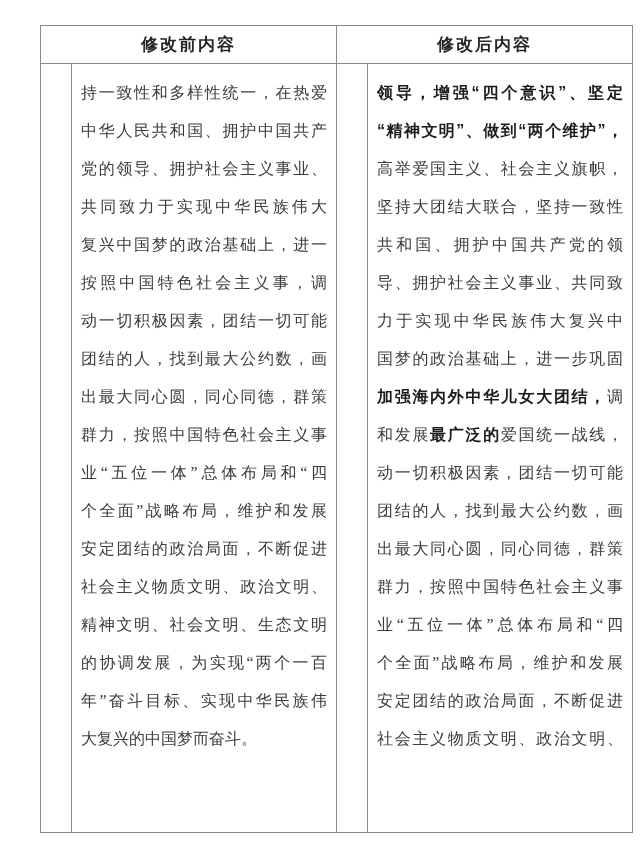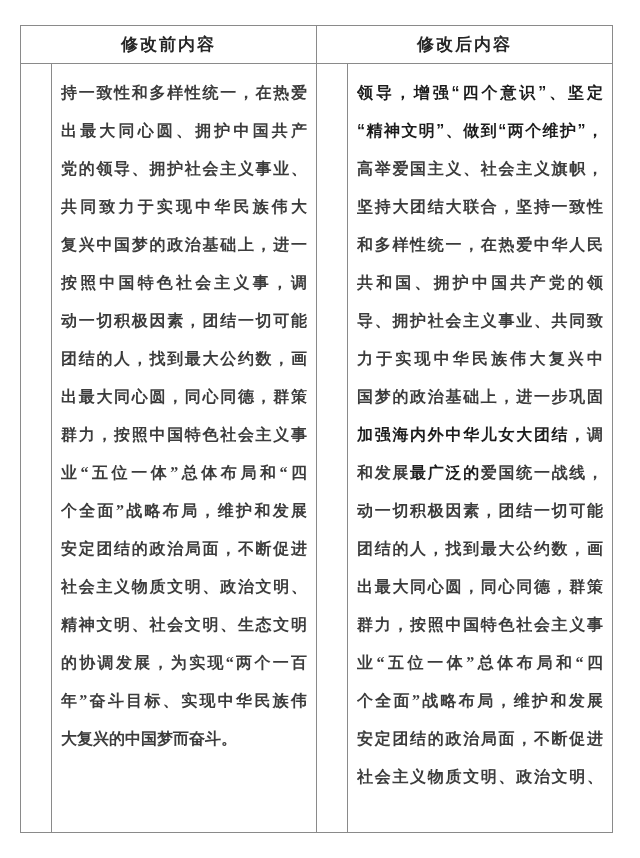--- a/index.html
+++ b/index.html
@@ -12,21 +12,21 @@
   *{box-sizing:border-box;margin:0;padding:0;}
   html,body{width:640px;height:858px;}
   body{
     background:var(--page-bg);
     font-family:"Liberation Serif","DejaVu Serif",serif;
     position:relative;
     overflow:hidden;
   }
   .cmp-table{
     position:absolute;
-    left:20px;top:25px;
+    left:40px;top:25px;
     width:593px;height:808px;
     border:1px solid var(--border-color);
     display:flex;flex-direction:column;
     background:var(--page-bg);
   }
   .hdr-row{
     display:flex;
     height:38px;flex:0 0 38px;
     border-bottom:1px solid var(--border-color);
   }
@@ -59,41 +59,41 @@
     color:var(--text-color);
     text-align:justify;
     text-align-last:justify;
     overflow:hidden;
     white-space:nowrap;
   }
   .line.nojust{
     text-align:left;
     text-align-last:left;
   }
-  .seg{color:var(--text-color);font-weight:bold;}
+  .seg{color:var(--text-color);}
   .seg.b{
     font-family:"Liberation Sans","DejaVu Sans",sans-serif;
     font-weight:700;
     color:var(--bold-color);
   }
 </style>
 </head>
 <body>
 
 <div class="cmp-table">
   <div class="hdr-row">
     <div class="hdr-cell before">修改前内容</div>
     <div class="hdr-cell after">修改后内容</div>
   </div>
   <div class="body-row">
     <div class="half before">
       <div class="gutter"></div>
       <div class="content" id="before-content">
           <div class="line"><span class="seg">持一致性和多样性统一，在热爱</span></div>
-          <div class="line"><span class="seg">出最大同心圆、拥护中国共产</span></div>
+          <div class="line"><span class="seg">中华人民共和国、拥护中国共产</span></div>
           <div class="line"><span class="seg">党的领导、拥护社会主义事业、</span></div>
           <div class="line"><span class="seg">共同致力于实现中华民族伟大</span></div>
           <div class="line"><span class="seg">复兴中国梦的政治基础上，进一</span></div>
           <div class="line"><span class="seg">按照中国特色社会主义事，调</span></div>
           <div class="line"><span class="seg">动一切积极因素，团结一切可能</span></div>
           <div class="line"><span class="seg">团结的人，找到最大公约数，画</span></div>
           <div class="line"><span class="seg">出最大同心圆，同心同德，群策</span></div>
           <div class="line"><span class="seg">群力，按照中国特色社会主义事</span></div>
           <div class="line"><span class="seg">业“五位一体”总体布局和“四</span></div>
           <div class="line"><span class="seg">个全面”战略布局，维护和发展</span></div>
@@ -105,21 +105,20 @@
           <div class="line nojust"><span class="seg">大复兴的中国梦而奋斗。</span></div>
         </div>
     </div>
     <div class="half after">
       <div class="gutter"></div>
       <div class="content" id="after-content">
           <div class="line"><span class="seg b">领导，增强“四个意识”、坚定</span></div>
           <div class="line"><span class="seg b">“精神文明”、做到“两个维护”，</span></div>
           <div class="line"><span class="seg">高举爱国主义、社会主义旗帜，</span></div>
           <div class="line"><span class="seg">坚持大团结大联合，坚持一致性</span></div>
-          <div class="line"><span class="seg">和多样性统一，在热爱中华人民</span></div>
           <div class="line"><span class="seg">共和国、拥护中国共产党的领</span></div>
           <div class="line"><span class="seg">导、拥护社会主义事业、共同致</span></div>
           <div class="line"><span class="seg">力于实现中华民族伟大复兴中</span></div>
           <div class="line"><span class="seg">国梦的政治基础上，进一步巩固</span></div>
           <div class="line"><span class="seg b">加强海内外中华儿女大团结，</span><span class="seg">调</span></div>
           <div class="line"><span class="seg">和发展</span><span class="seg b">最广泛的</span><span class="seg">爱国统一战线，</span></div>
           <div class="line"><span class="seg">动一切积极因素，团结一切可能</span></div>
           <div class="line"><span class="seg">团结的人，找到最大公约数，画</span></div>
           <div class="line"><span class="seg">出最大同心圆，同心同德，群策</span></div>
           <div class="line"><span class="seg">群力，按照中国特色社会主义事</span></div>

